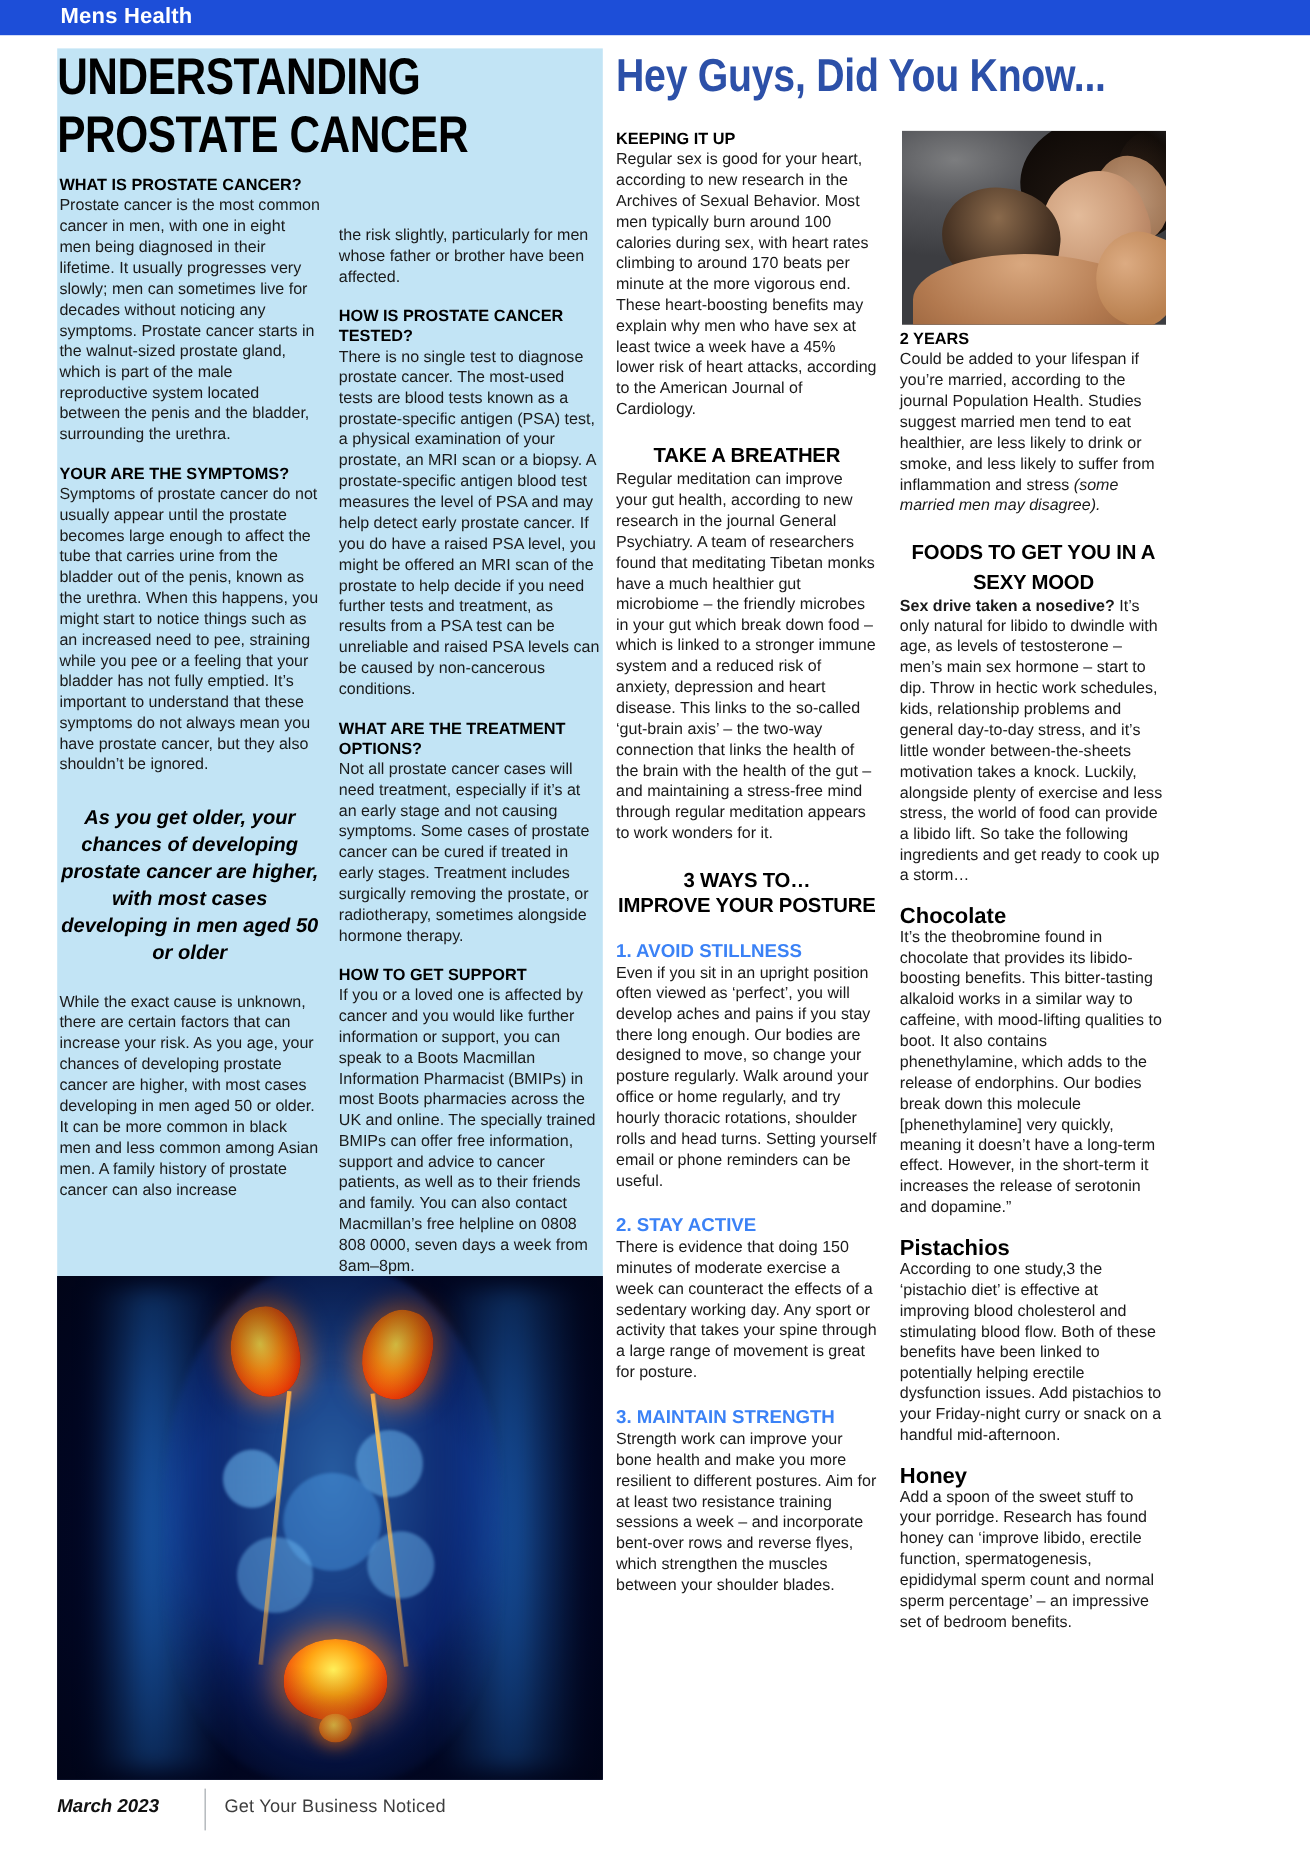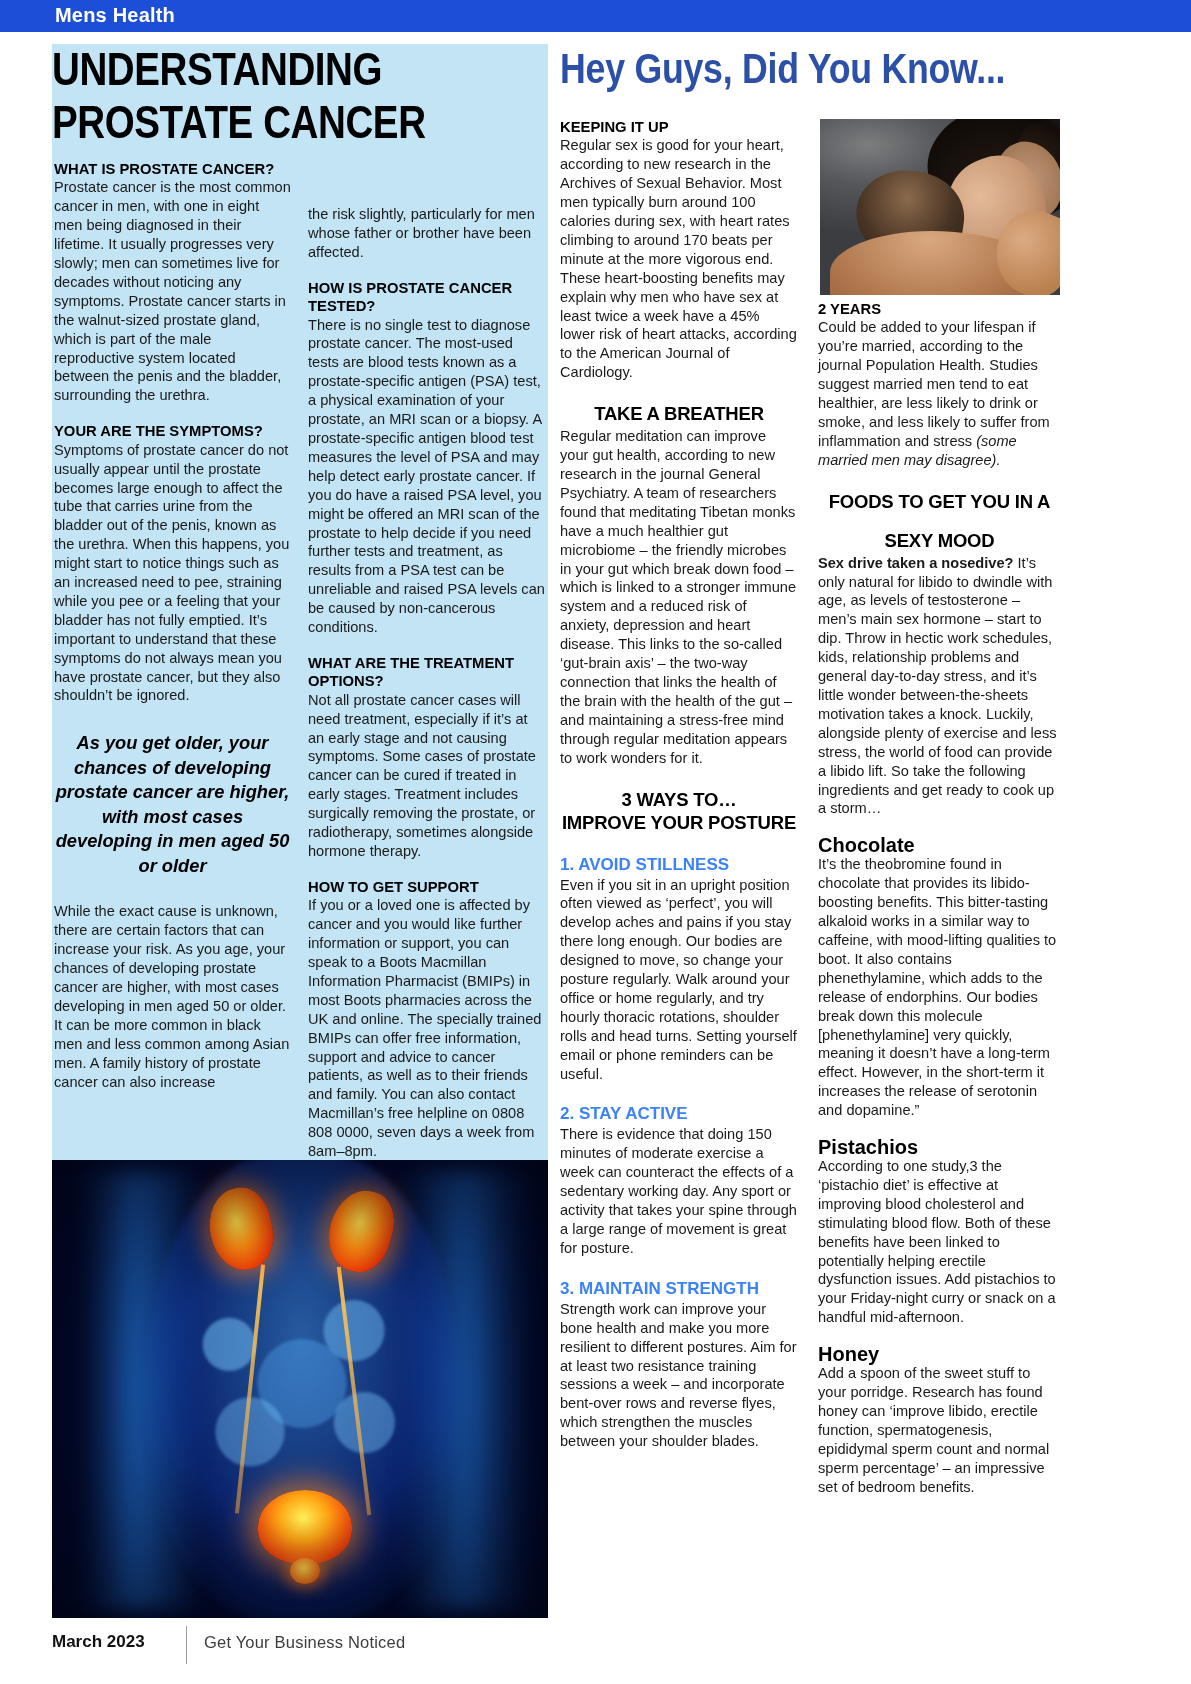--- a/index.html
+++ b/index.html
@@ -218,21 +218,21 @@
     position: absolute; inset: 0;
     background: radial-gradient(ellipse 70% 70% at 50% 50%, rgba(0,0,0,0) 40%, rgba(0,3,18,.75) 100%);
   }
 
   
   .footer {
     position: absolute; left: 52px; top: 1632px; width: 1090px; height: 40px;
   }
   .footer .date {
     position: absolute; left: 0; top: 0;
-    font-size: 17px; font-weight: bold; color: #111;
+    font-size: 17px; font-weight: bold; color: #111; font-style: italic;
   }
   .footer .rule {
     position: absolute; left: 134px; top: -6px;
     width: 1px; height: 38px; background: #9aa0a6;
   }
   .footer .tag {
     position: absolute; left: 152px; top: 1px;
     font-size: 16.5px; color: #3d3d3d; font-weight: 300;
     letter-spacing: .2px;
   }
@@ -296,21 +296,21 @@
 
     <h3 class="num">3. MAINTAIN STRENGTH</h3>
     <p class="body">Strength work can improve your bone health and make you more resilient to different postures. Aim for at least two resistance training sessions a week – and incorporate bent-over rows and reverse flyes, which strengthen the muscles between your shoulder blades.</p>
   </div>
 
   <div class="col col4">
     <h3 class="sec first">2 YEARS</h3>
     <p class="body"><span>Could be added to your lifespan if you’re married, according to the journal Population Health. Studies suggest married men tend to eat healthier, are less likely to drink or smoke, and less likely to suffer from inflammation and stress </span><span class="ital">(some married men may disagree).</span></p>
 
     <h3 class="big" style="margin-bottom:0">FOODS TO GET YOU IN A</h3>
-    <h3 class="big" style="margin-top:16px;margin-bottom:2px">SEXY MOOD</h3>
+    <h3 class="big" style="margin-top:4px;margin-bottom:2px">SEXY MOOD</h3>
     <p class="body"><span class="lead">Sex drive taken a nosedive?</span><span> It’s only natural for libido to dwindle with age, as levels of testosterone – men’s main sex hormone – start to dip. Throw in hectic work schedules, kids, relationship problems and general day-to-day stress, and it’s little wonder between-the-sheets motivation takes a knock. Luckily, alongside plenty of exercise and less stress, the world of food can provide a libido lift. So take the following ingredients and get ready to cook up a storm…</span></p>
 
     <h3 class="sub">Chocolate</h3>
     <p class="body">It’s the theobromine found in chocolate that provides its libido-boosting benefits. This bitter-tasting alkaloid works in a similar way to caffeine, with mood-lifting qualities to boot. It also contains phenethylamine, which adds to the release of endorphins. Our bodies break down this molecule [phenethylamine] very quickly, meaning it doesn’t have a long-term effect. However, in the short-term it increases the release of serotonin and dopamine.”</p>
 
     <h3 class="sub">Pistachios</h3>
     <p class="body">According to one study,3 the ‘pistachio diet’ is effective at improving blood cholesterol and stimulating blood flow. Both of these benefits have been linked to potentially helping erectile dysfunction issues. Add pistachios to your Friday-night curry or snack on a handful mid-afternoon.</p>
 
     <h3 class="sub">Honey</h3>
     <p class="body">Add a spoon of the sweet stuff to your porridge. Research has found honey can ‘improve libido, erectile function, spermatogenesis, epididymal sperm count and normal sperm percentage’ – an impressive set of bedroom benefits.</p>

